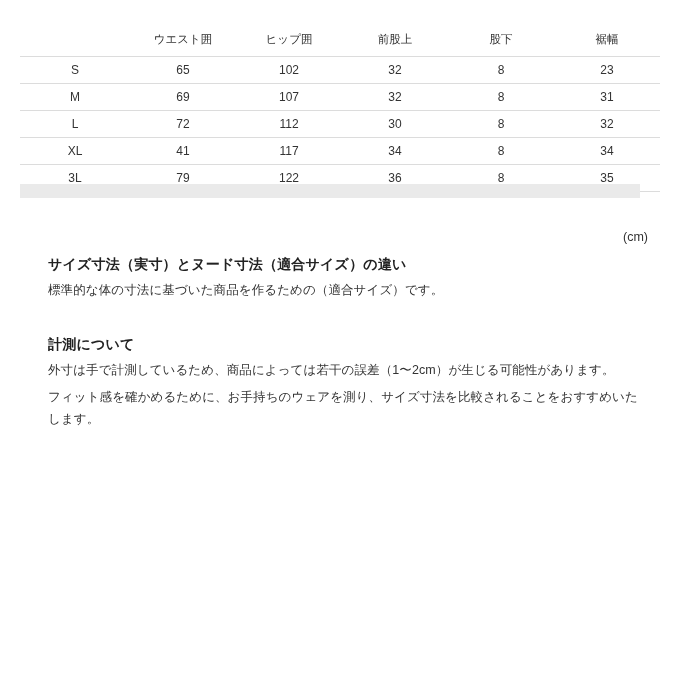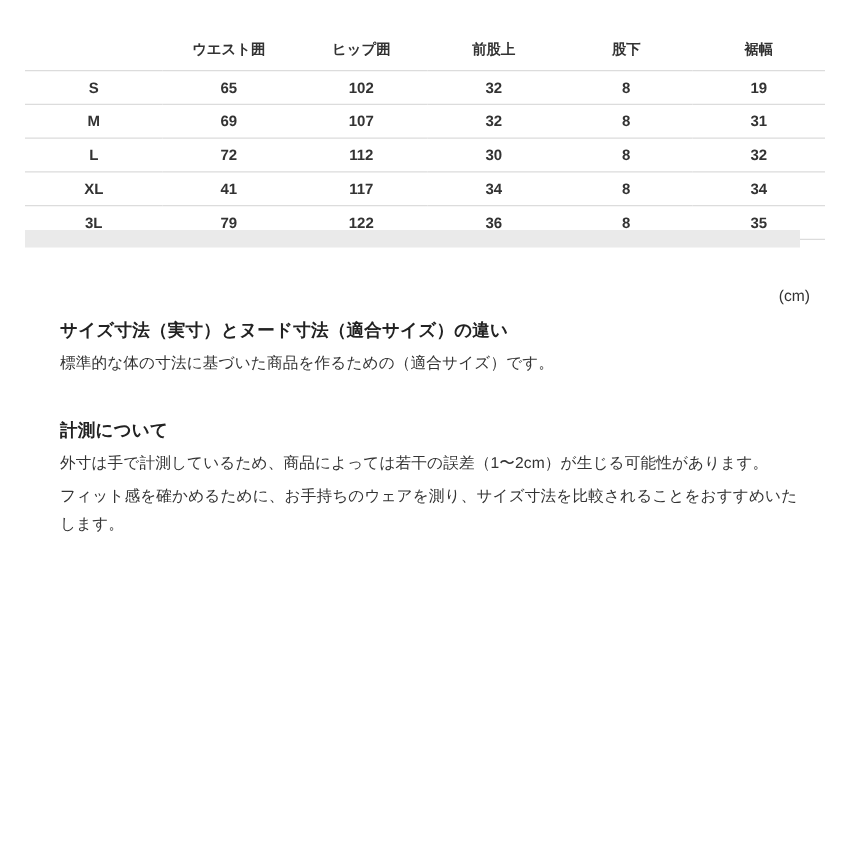--- a/index.html
+++ b/index.html
@@ -29,21 +29,21 @@
     width: 680px;
   }
   table.size-table {
     border-collapse: collapse;
     width: 640px;
     margin: 0 20px;
     table-layout: fixed;
   }
   table.size-table th,
   table.size-table td {
-    font-weight: bold;
+    font-weight: normal;
     font-size: 12px;
     color: #333333;
     padding: 0;
     height: 26px;
     vertical-align: middle;
   }
   table.size-table thead th {
     font-size: 11.5px;
     text-align: center;
     padding-bottom: 4px;
@@ -132,21 +132,21 @@
           <th>裾幅</th>
         </tr>
       </thead>
       <tbody>
         <tr>
           <th class="rowhead">S</th>
           <td>65</td>
           <td>102</td>
           <td>32</td>
           <td>8</td>
-          <td>19</td>
+          <td>23</td>
         </tr>
         <tr>
           <th class="rowhead">M</th>
           <td>69</td>
           <td>107</td>
           <td>32</td>
           <td>8</td>
           <td>31</td>
         </tr>
         <tr>

